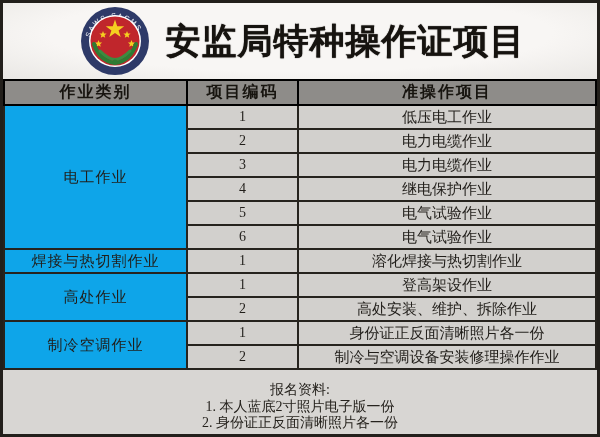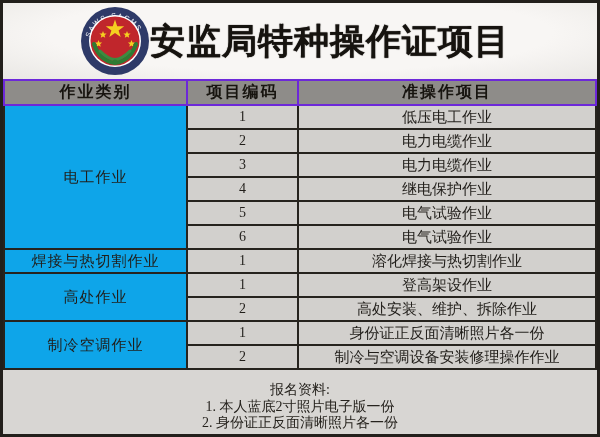--- a/index.html
+++ b/index.html
@@ -12,32 +12,32 @@
     overflow:hidden;position:relative;
   }
   
   .titlebar{
     flex:0 0 76px;height:76px;background:#f5f3f0;
     display:flex;align-items:center;
     background:radial-gradient(ellipse at 50% 40%, #f8f6f4 60%, #e9e7e4 100%);
   }
   .logo{width:70px;height:70px;margin-left:77px;flex:0 0 auto;}
   .title{
-    flex:1;margin-right:56px;
+    flex:1;text-align:center;margin-right:56px;
     font-family:"Liberation Sans", sans-serif;
     font-weight:900;font-size:35px;letter-spacing:1px;
     color:#16130f;white-space:nowrap;
     text-shadow:0 0 1px #16130f;
   }
   
   table{width:100%;border-collapse:collapse;table-layout:fixed;flex:0 0 auto;}
   th{
     background:#8e8c89;color:#17140f;
     font-size:16px;font-weight:bold;height:21px;
-    border:2px solid #6d28d9;letter-spacing:2px;
+    border:2px solid #000000;letter-spacing:2px;
   }
   td{
     background:#d2d0cd;color:#211e1a;
     font-size:15px;text-align:center;height:22px;
     border:2px solid #26231e;padding:0 2px;
     overflow:hidden;white-space:nowrap;
   }
   td.cat{background:#0ea5e9;letter-spacing:1px;}
   td.code{font-size:14px;}
   

